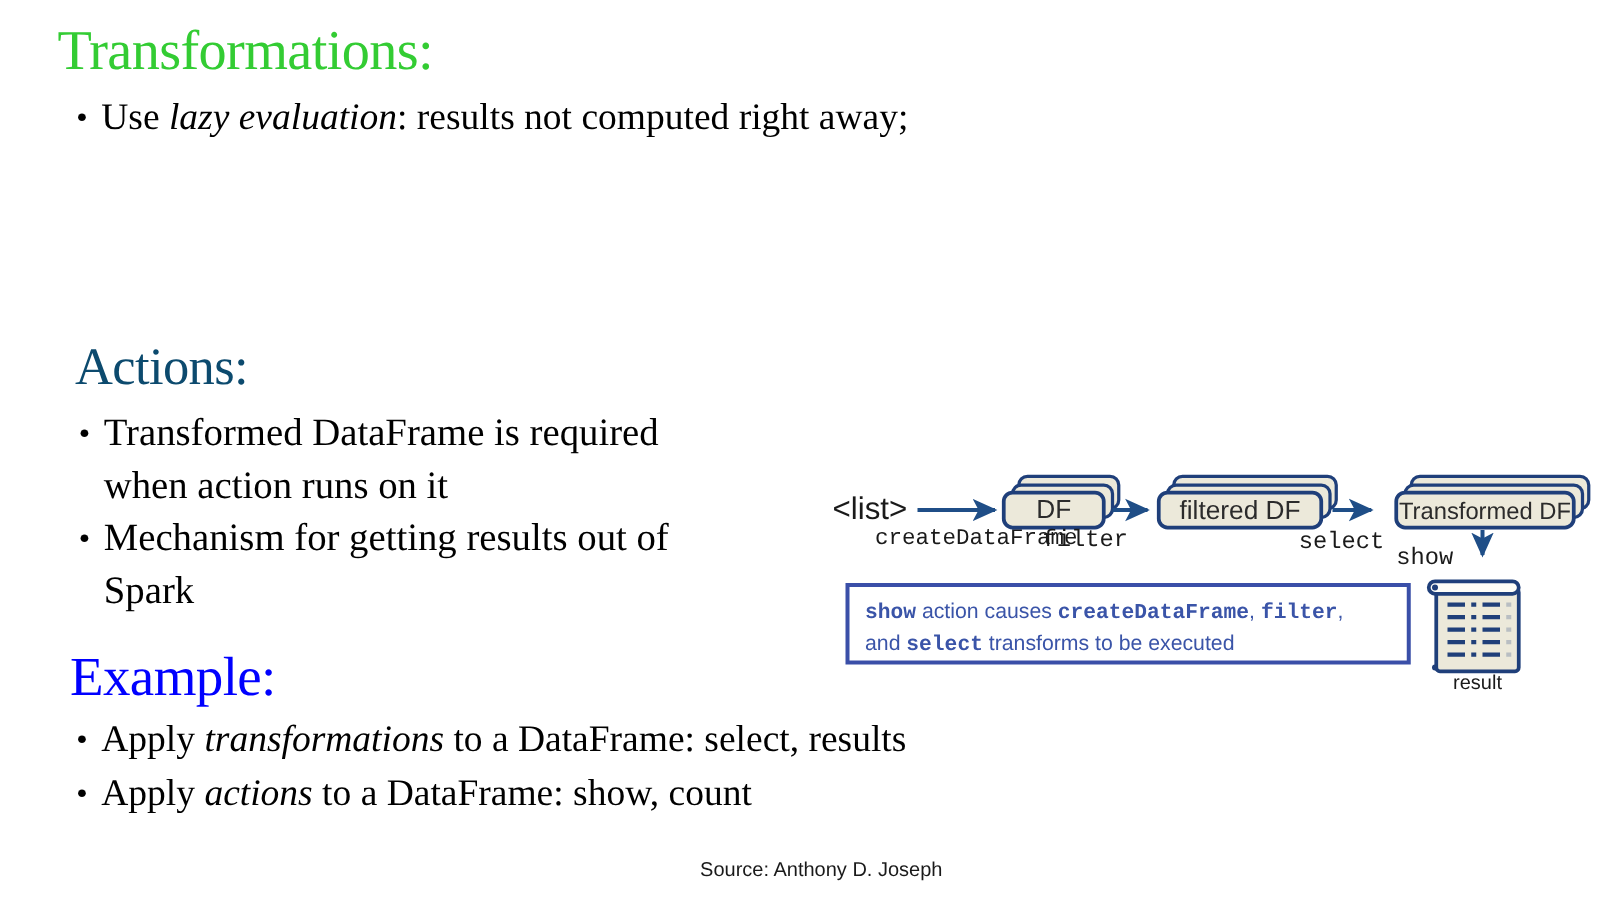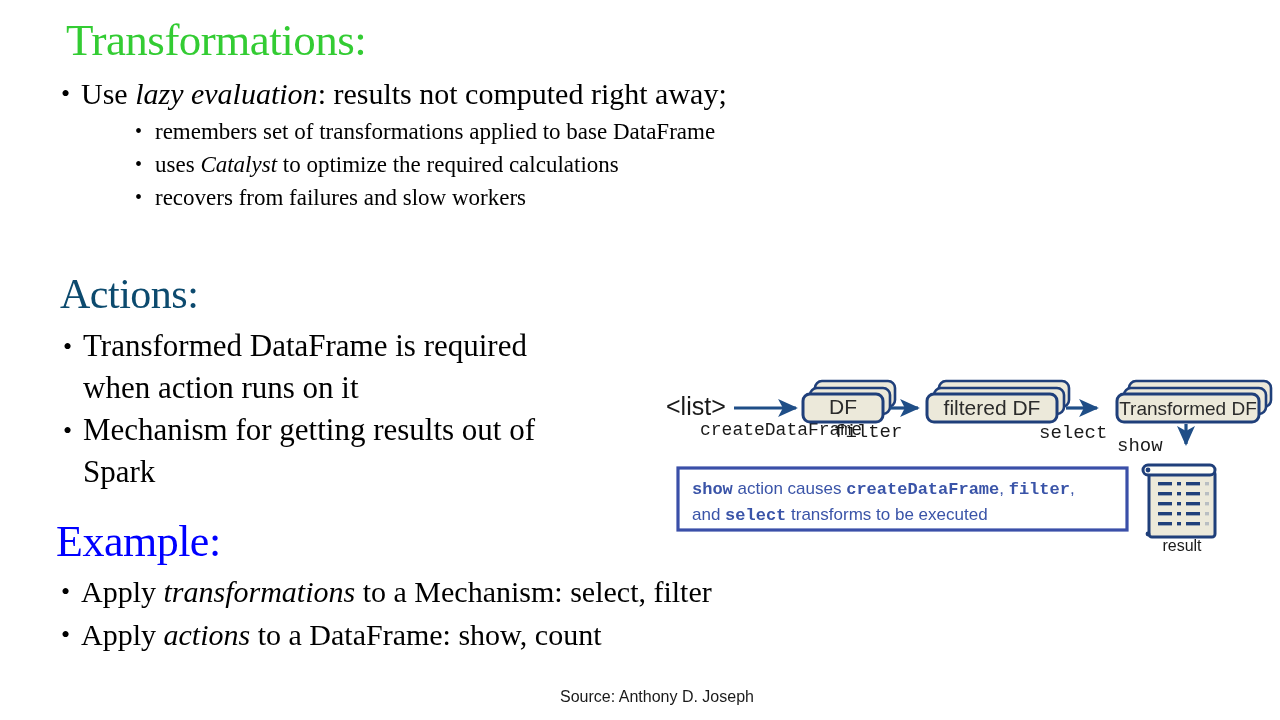--- a/index.html
+++ b/index.html
@@ -24,21 +24,21 @@
   }
 
   .heading {
     position: absolute;
     font-family: "Liberation Serif", serif;
     font-weight: 400;
     letter-spacing: -0.5px;
     white-space: nowrap;
   }
   .heading-transformations {
-    left: 66px; top: 14px;
+    left: 46px; top: 14px;
     font-size: 45px;
     color: #33cc33;
   }
   .heading-actions {
     left: 60px; top: 270px;
     font-size: 42px;
     color: #ff0000;
   }
   .heading-example {
     left: 56px; top: 516px;
@@ -135,52 +135,41 @@
 </head>
 <body>
 
 <div class="slide-body">
 
   <div class="heading heading-transformations" style="color: rgb(51, 204, 51);">Transformations:</div>
 
   <ul class="bullet-list" id="transformations-bullets">
     <li class="bullet">
       <span>Use </span><em class="it">lazy evaluation</em><span>: results not computed right away;</span>
-      <ul class="sub-list">
-        <li class="sub-bullet">
-          <span>remembers set of transformations applied  to base DataFrame</span>
-        </li>
-        <li class="sub-bullet">
-          <span>uses </span><em class="it">Catalyst</em><span> to optimize the required  calculations</span>
-        </li>
-        <li class="sub-bullet">
-          <span>recovers from failures and slow workers</span>
-        </li>
-      </ul>
     </li>
   </ul>
 
   <div class="heading heading-actions" style="color: #0c4a6e;">Actions:</div>
 
   <ul class="bullet-list" id="actions-bullets">
     <li class="bullet actions-bullet wrap">
       <span class="cont">Transformed DataFrame is required</span>
       <span class="cont">when action runs on it</span>
     </li>
     <li class="bullet actions-bullet wrap">
       <span class="cont">Mechanism for getting results out of</span>
       <span class="cont">Spark</span>
     </li>
   </ul>
 
   <div class="heading heading-example" style="color: rgb(0, 0, 255);">Example:</div>
 
   <ul class="bullet-list" id="example-bullets">
     <li class="bullet">
-      <span>Apply </span><em class="it">transformations</em><span> to a Mechanism: select, filter</span>
+      <span>Apply </span><em class="it">transformations</em><span> to a DataFrame: select, results</span>
     </li>
     <li class="bullet">
       <span>Apply </span><em class="it">actions</em><span> to a DataFrame: show, count</span>
     </li>
   </ul>
 
   <div class="footer-source">Source: Anthony D. Joseph</div>
 
   <div id="flow-diagram">
     <svg width="614" height="195" viewBox="0 0 614 195" xmlns="http://www.w3.org/2000/svg">

